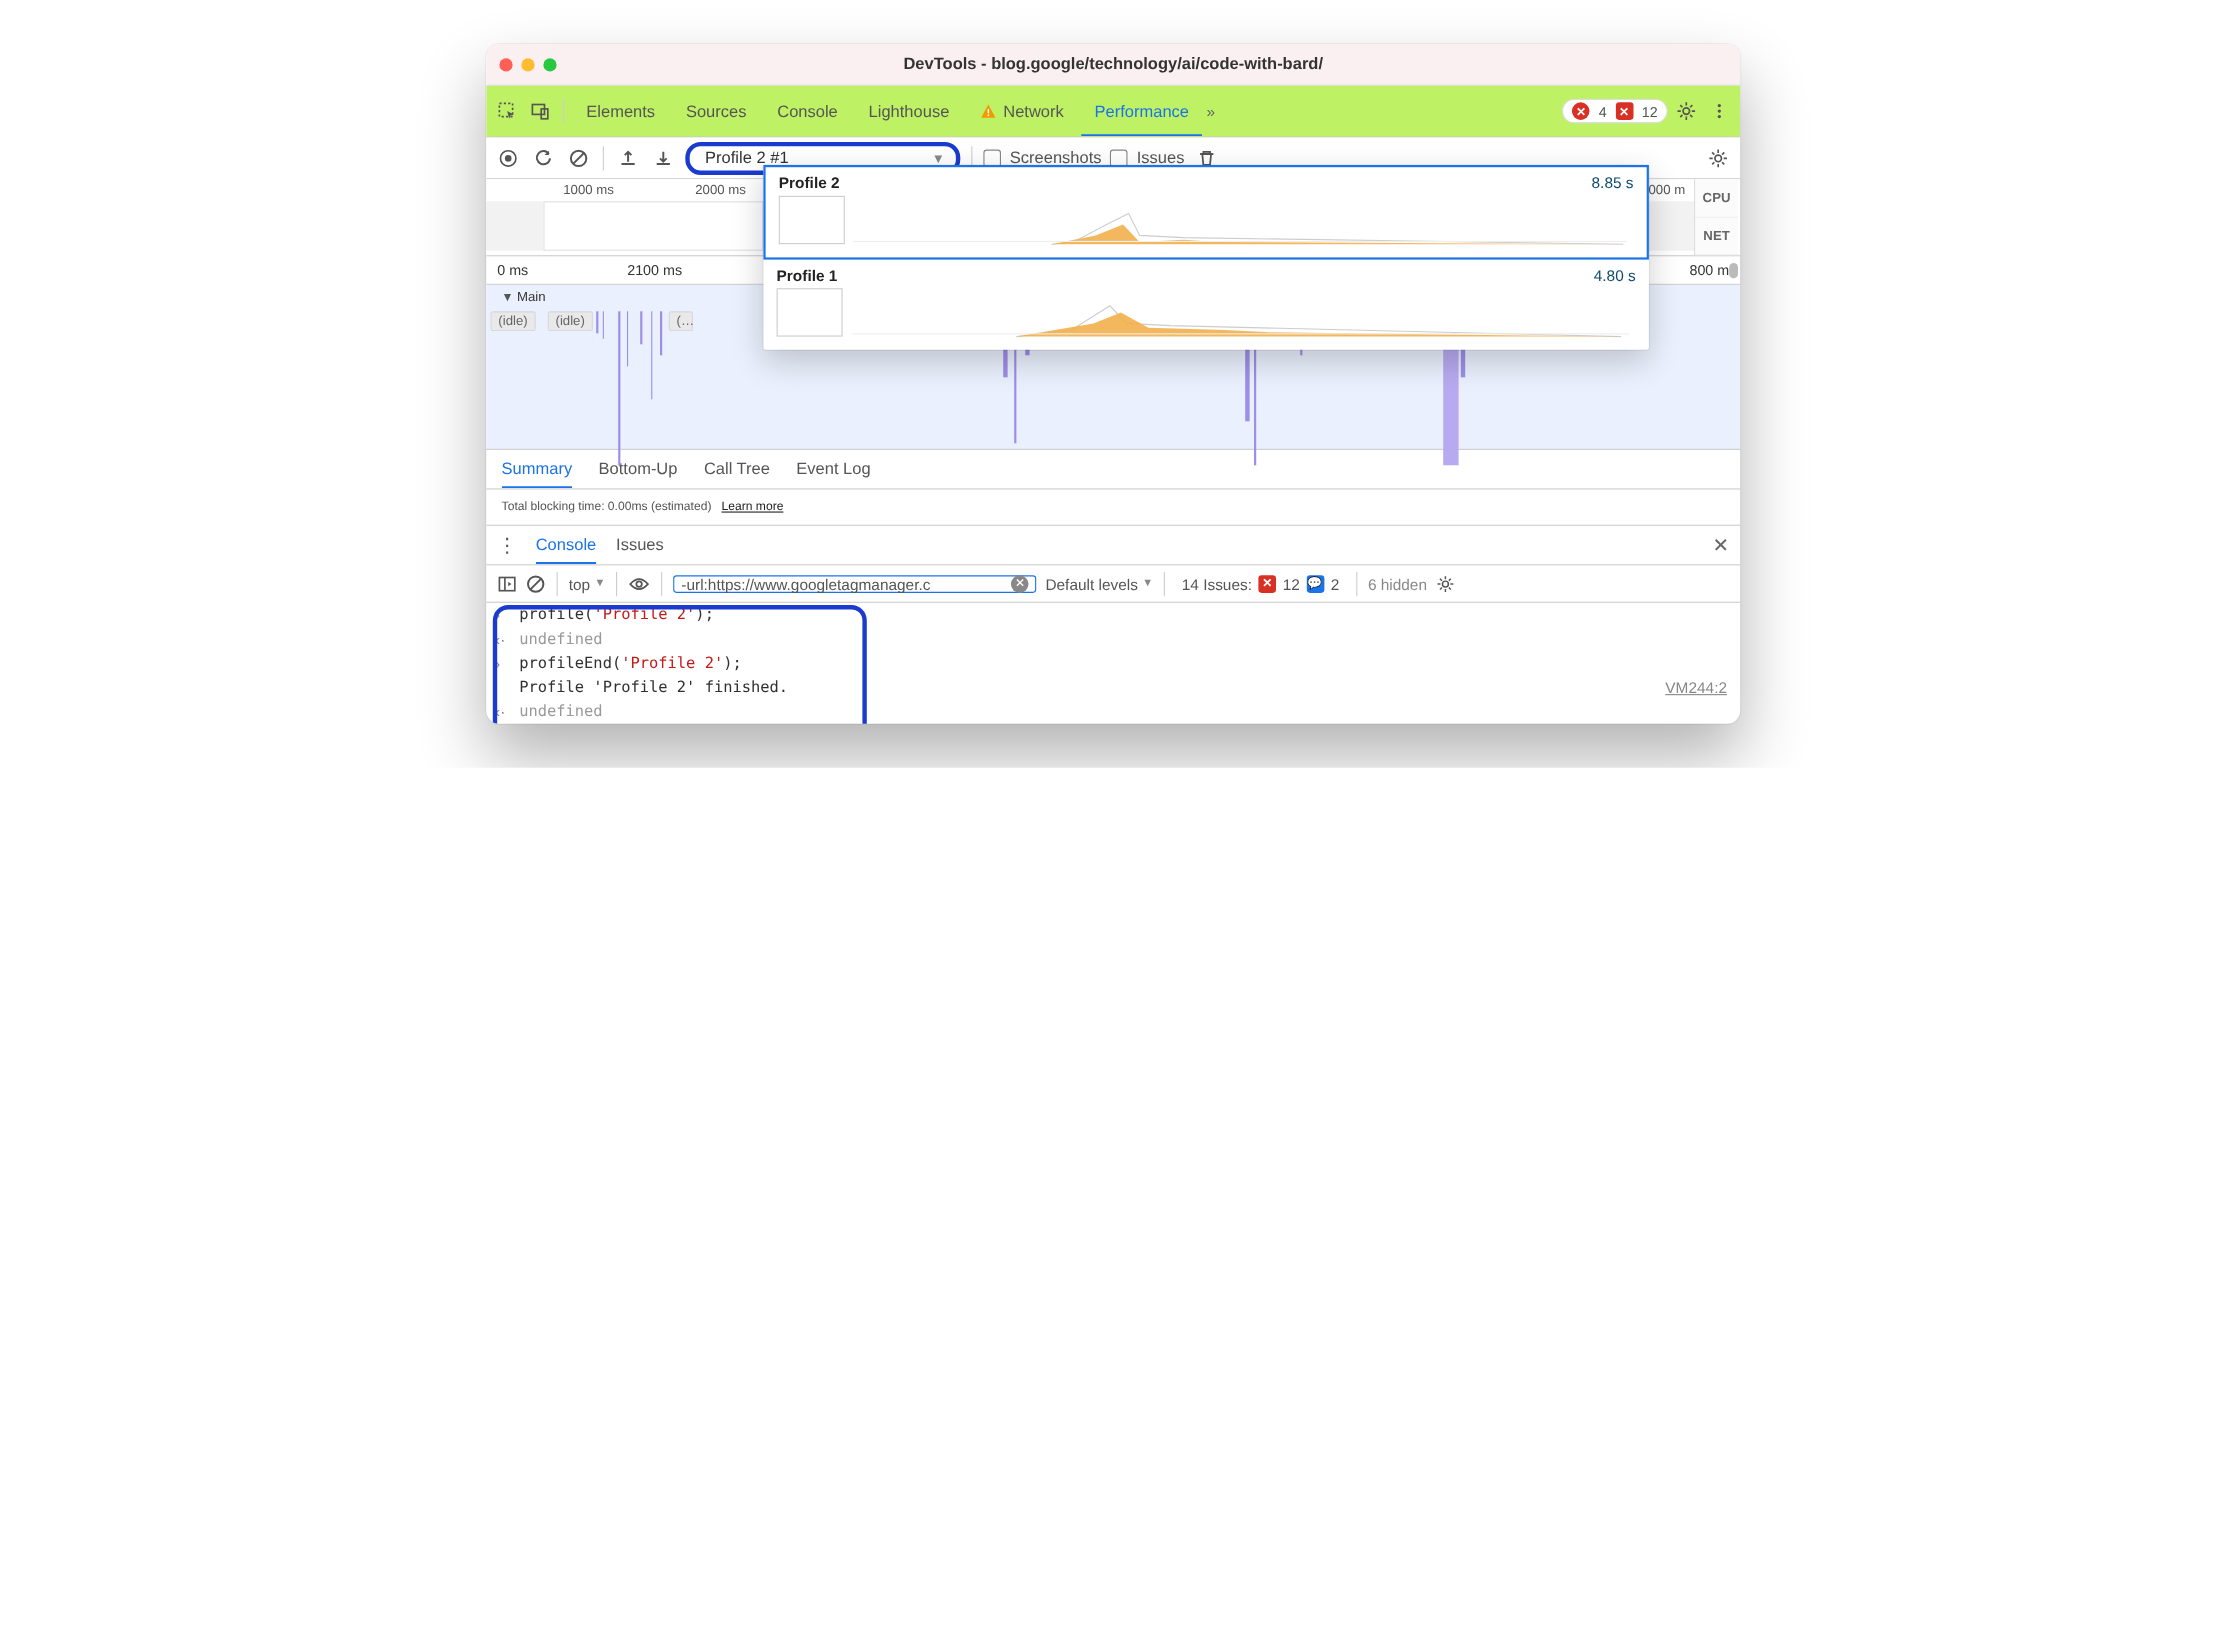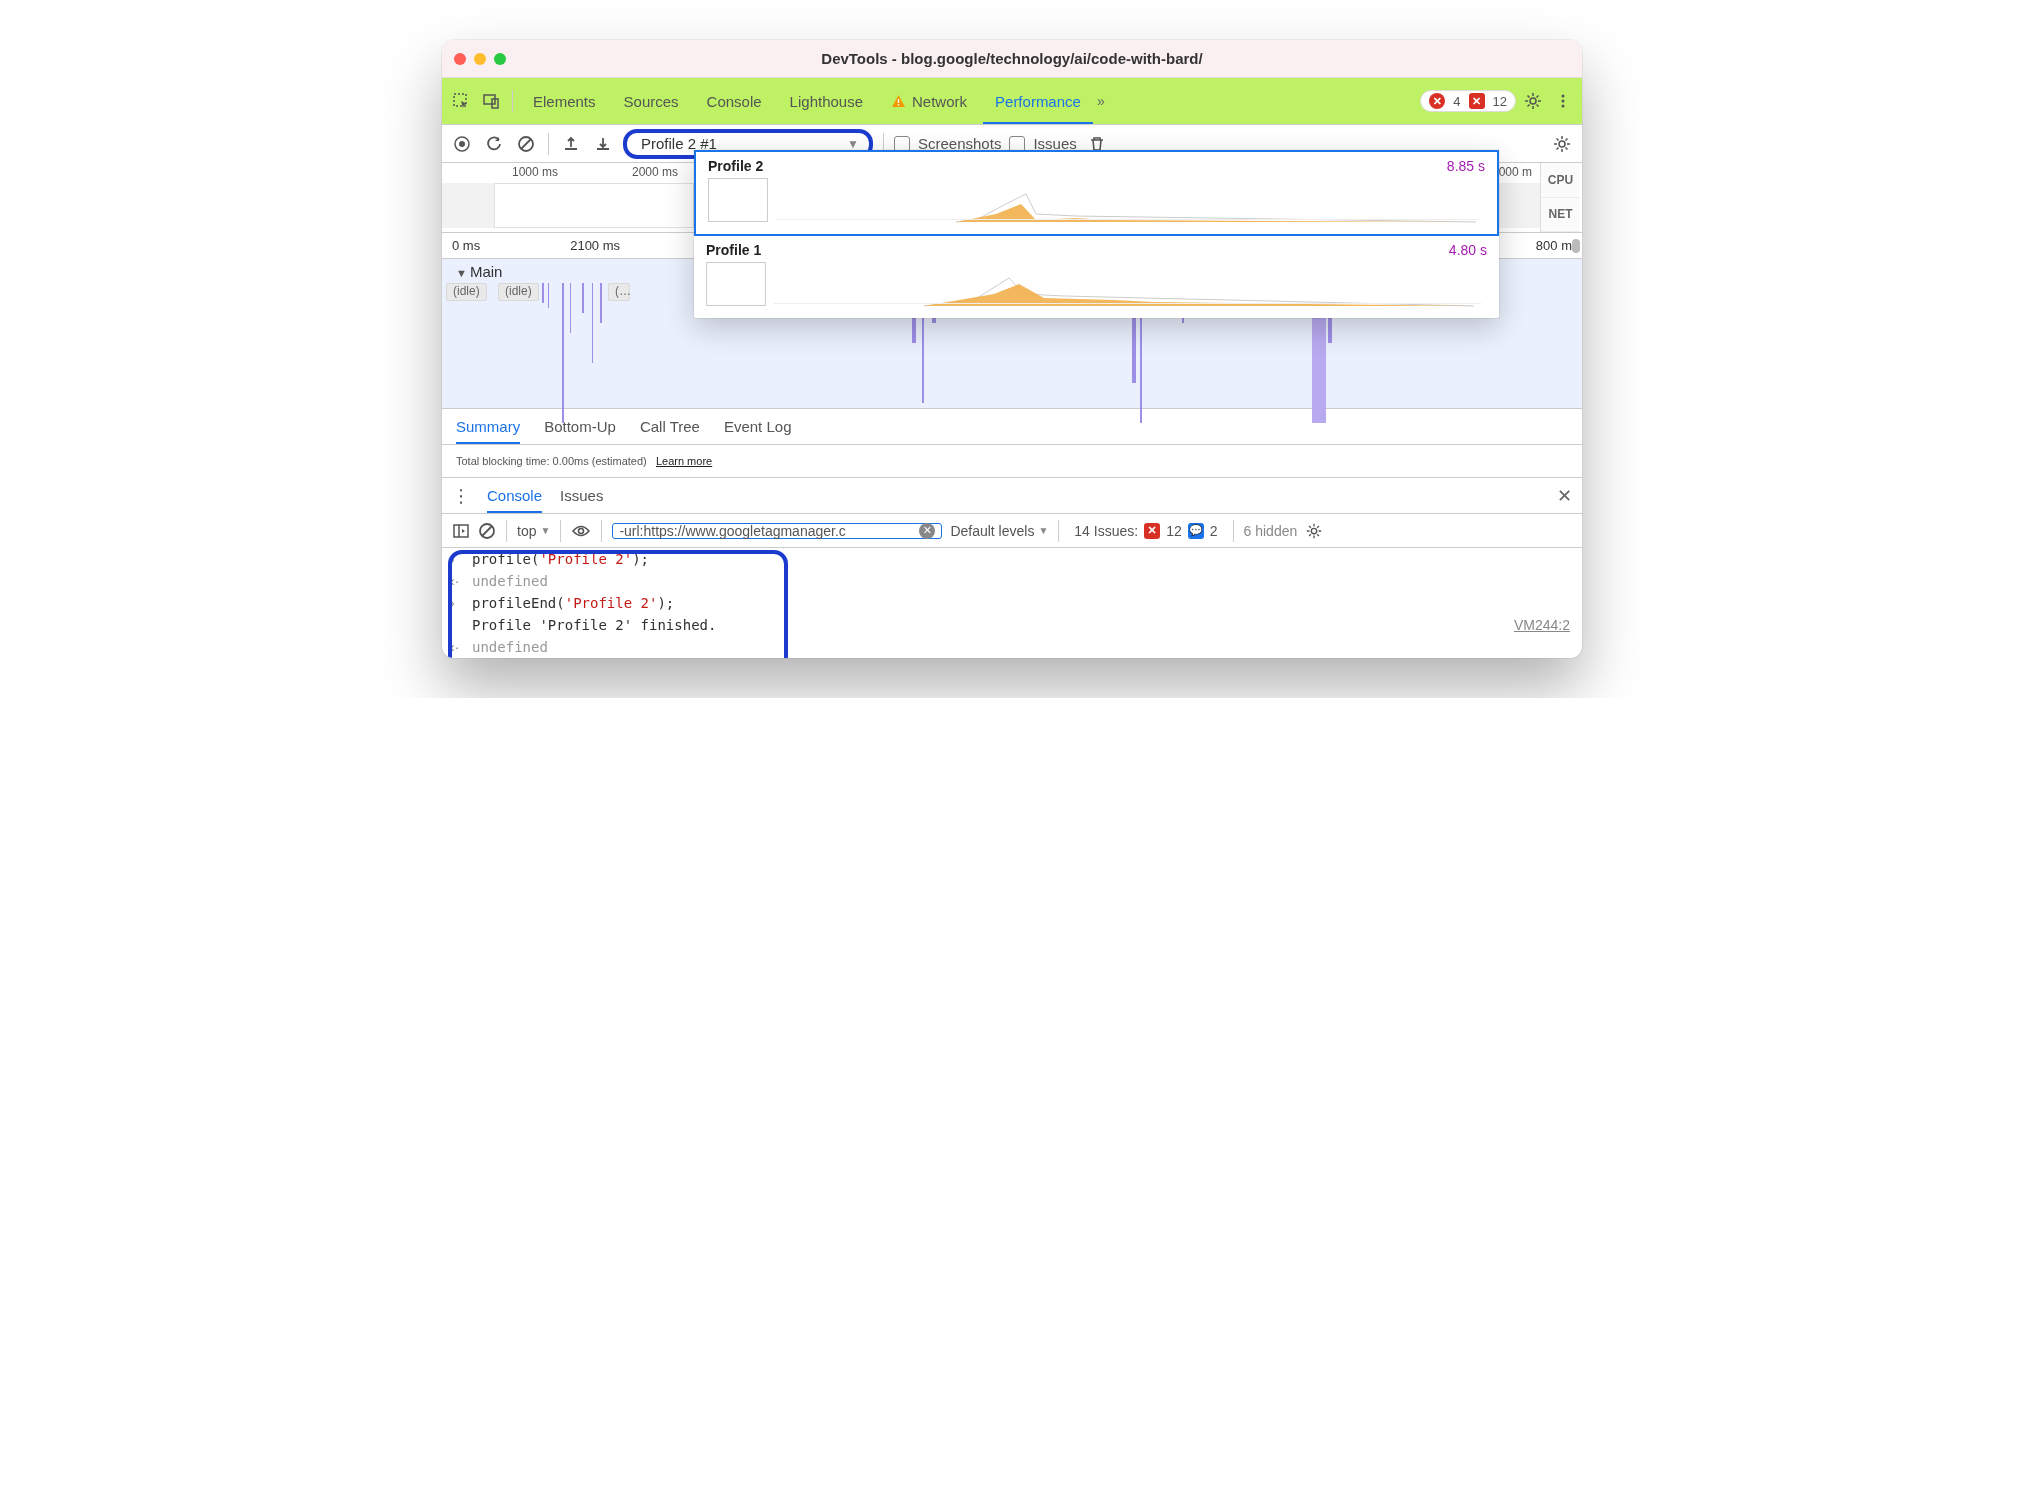--- a/index.html
+++ b/index.html
@@ -155,21 +155,21 @@
     padding: 6px 12px 10px 12px;
   }
   .dropdown-row.sel {
     border: 2px solid #1a73e8;
   }
   .dropdown-row .hdr {
     display: flex; justify-content: space-between;
     font-size: 14px; margin-bottom: 4px;
   }
   .dropdown-row .hdr .name { font-weight: 700; color: #222; }
-  .dropdown-row .hdr .dur { color: #a21caf; }
+  .dropdown-row .hdr .dur { color: #0c4a6e; }
   .flame-mini {
     height: 46px; position: relative;
     background: #fff;
   }
   .flame-mini .thumb {
     width: 60px; height: 44px; border: 1px solid #ccc;
     position: absolute; left: 0; top: 0; background: #fff;
   }
   .flame-mini .line {
     position: absolute; left: 68px; right: 6px; bottom: 4px; height: 1px;
@@ -186,21 +186,21 @@
   .oview .box { position:absolute; top:20px; bottom:4px; border:1px solid #e0e0e0; background:#ffffff; }
   .oview .shade { position:absolute; top:20px; bottom:4px; background:rgba(0,0,0,.05);}
 
   
   .taxis { height: 26px; display:flex; align-items:center; font-size:13px; color:#333; padding: 0 10px; gap: 90px; border-bottom:1px solid #ccc; position:relative;}
   .taxis .right-edge { position:absolute; right:10px; }
   .taxis .scroll-ind { position:absolute; right:2px; top:6px; width:8px; height:14px; background:#bbb; border-radius:4px; }
 
   
   .flame-main { height: 150px; background:#eaf0fd; border-bottom:1px solid #ccc; position:relative;}
-  .flame-main .main-label { position:absolute; left:14px; top:4px; font-size:15px; color:#333; }
+  .flame-main .main-label { position:absolute; left:14px; top:4px; font-size:12px; color:#333; }
   .flame-main .main-label::before { content:"▼ "; color:#555; font-size:11px;}
   .idle-pill { position:absolute; top:24px; height:18px; background:#e9e9e9; color:#666; font-size:12px; padding:0 6px; border-radius:2px; border:1px solid #d8d8d8;}
   .fbar { position:absolute; top:24px; bottom:4px; width:3px; background:#9d8ee8; }
 
   
   .summ-tabs { height:36px; display:flex; align-items:center; gap:24px; padding:0 14px; border-bottom:1px solid #ccc; font-size:15px; color:#555;}
   .summ-tabs .st { height:100%; display:flex; align-items:center; }
   .summ-tabs .st.active { color:#1a73e8; box-shadow: inset 0 -2px 0 #1a73e8;}
 
   .range-row { padding: 10px 14px; font-size:16px; color:#222; border-bottom:1px solid #ccc;}

